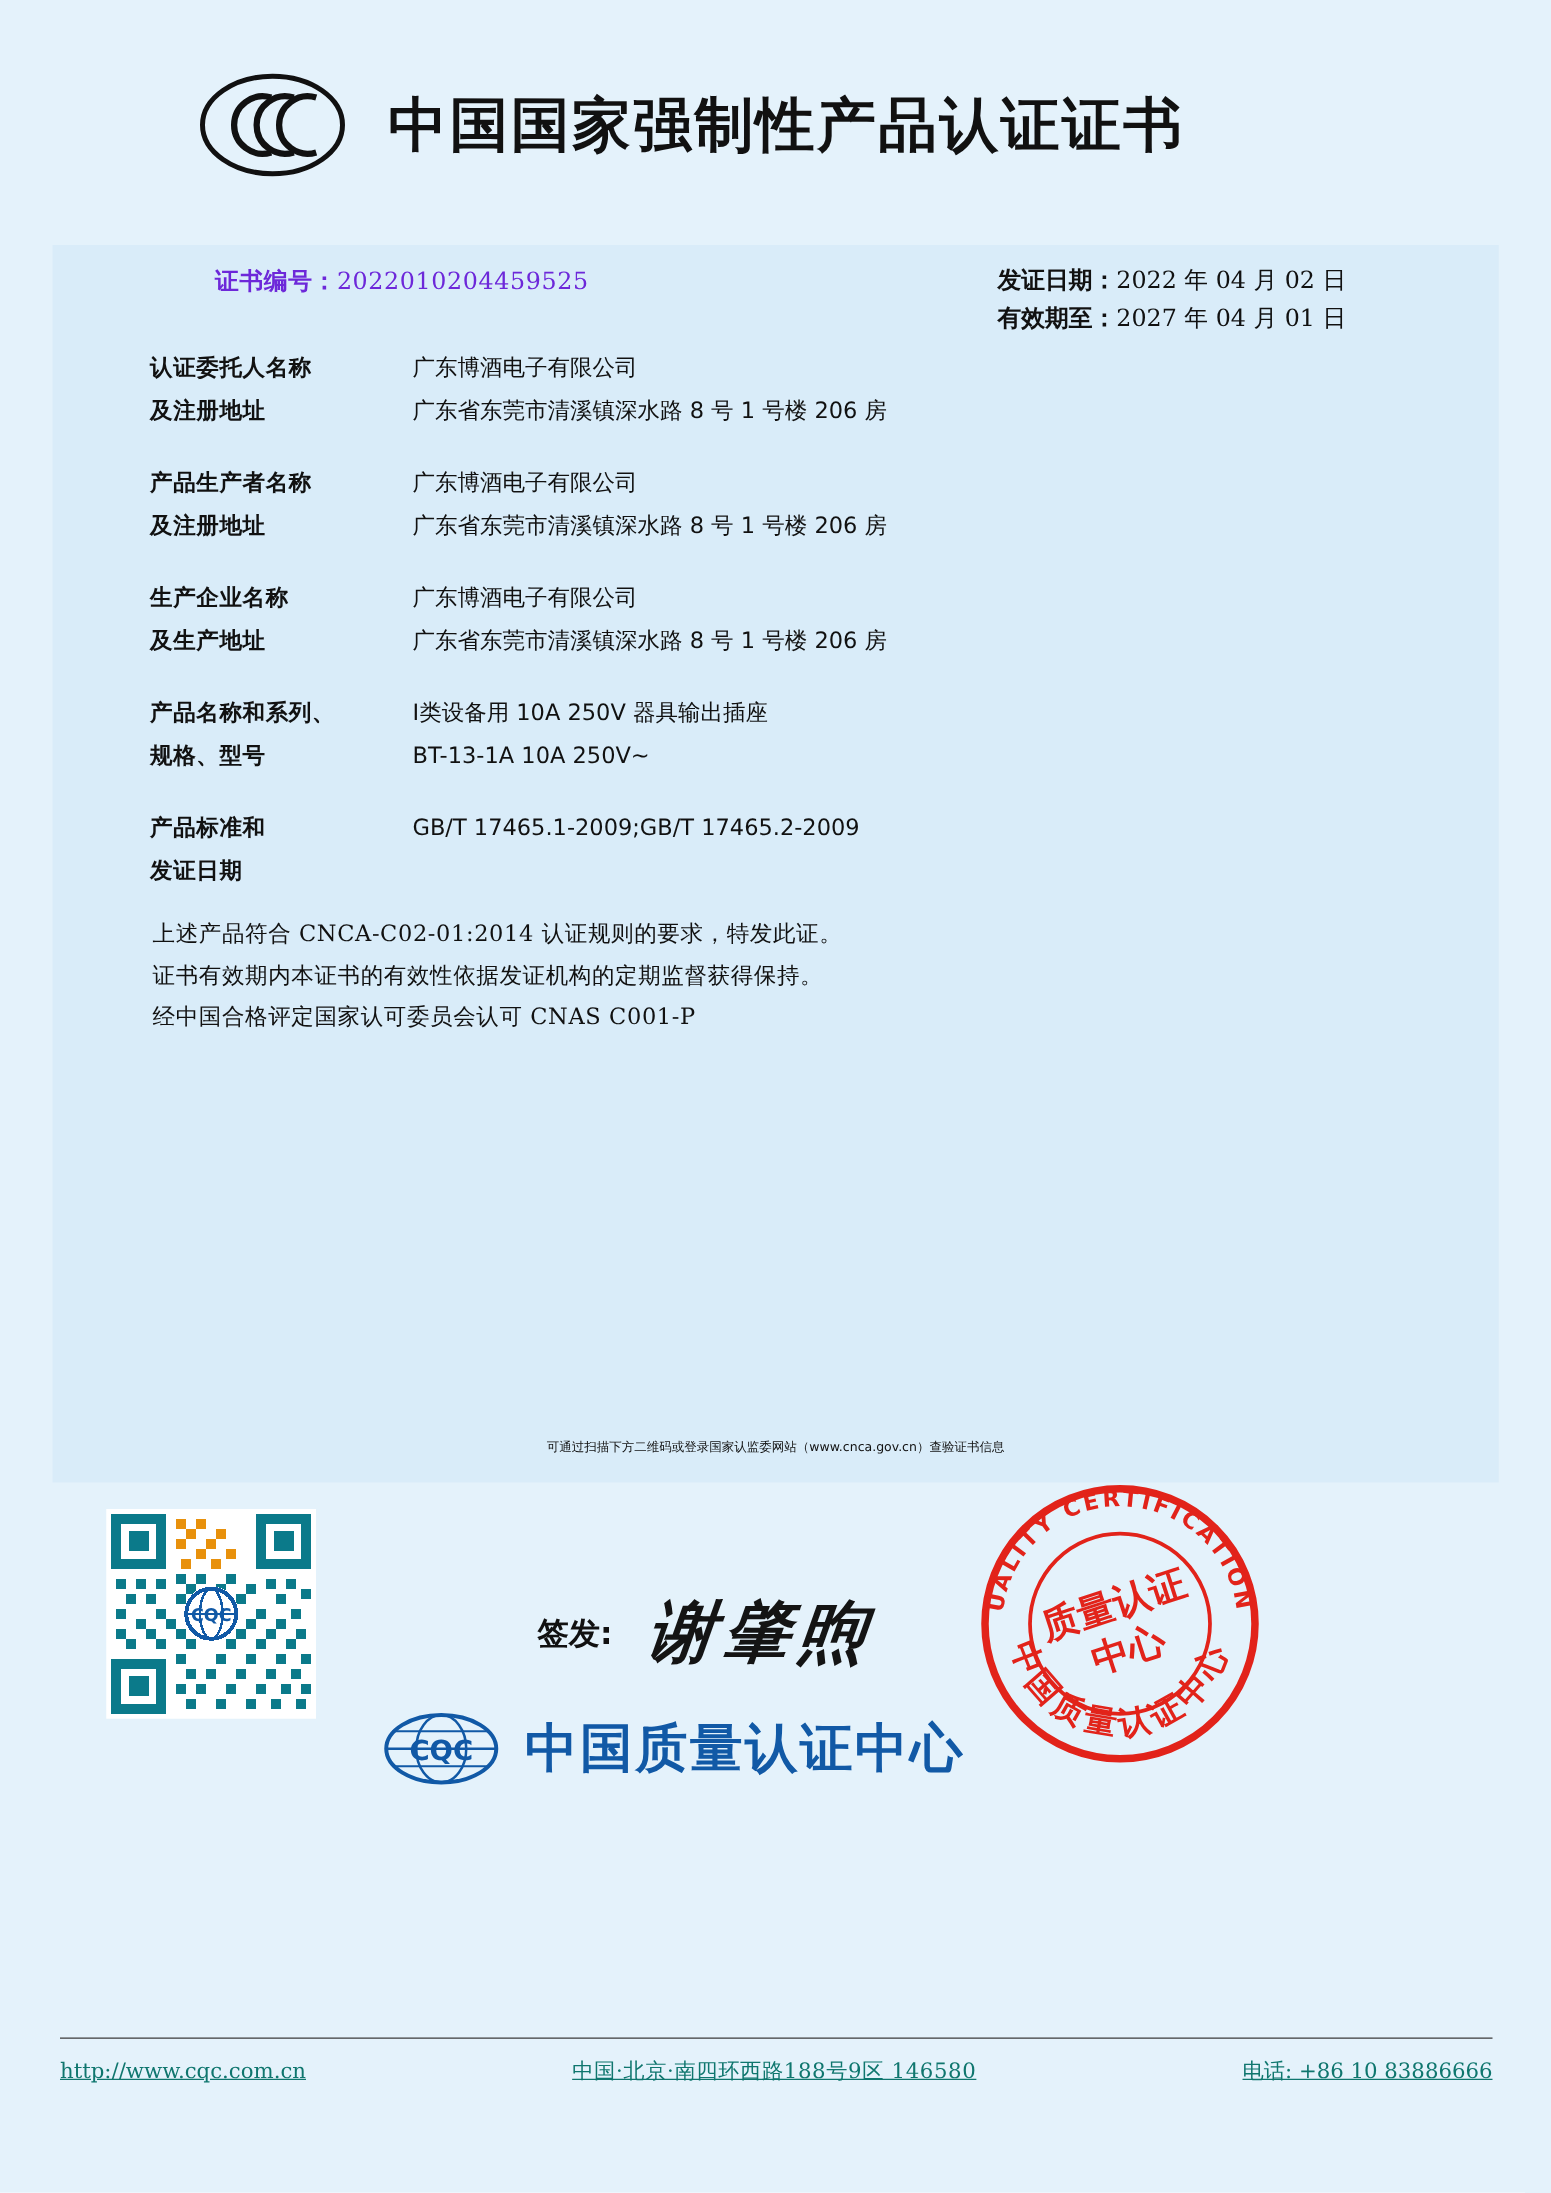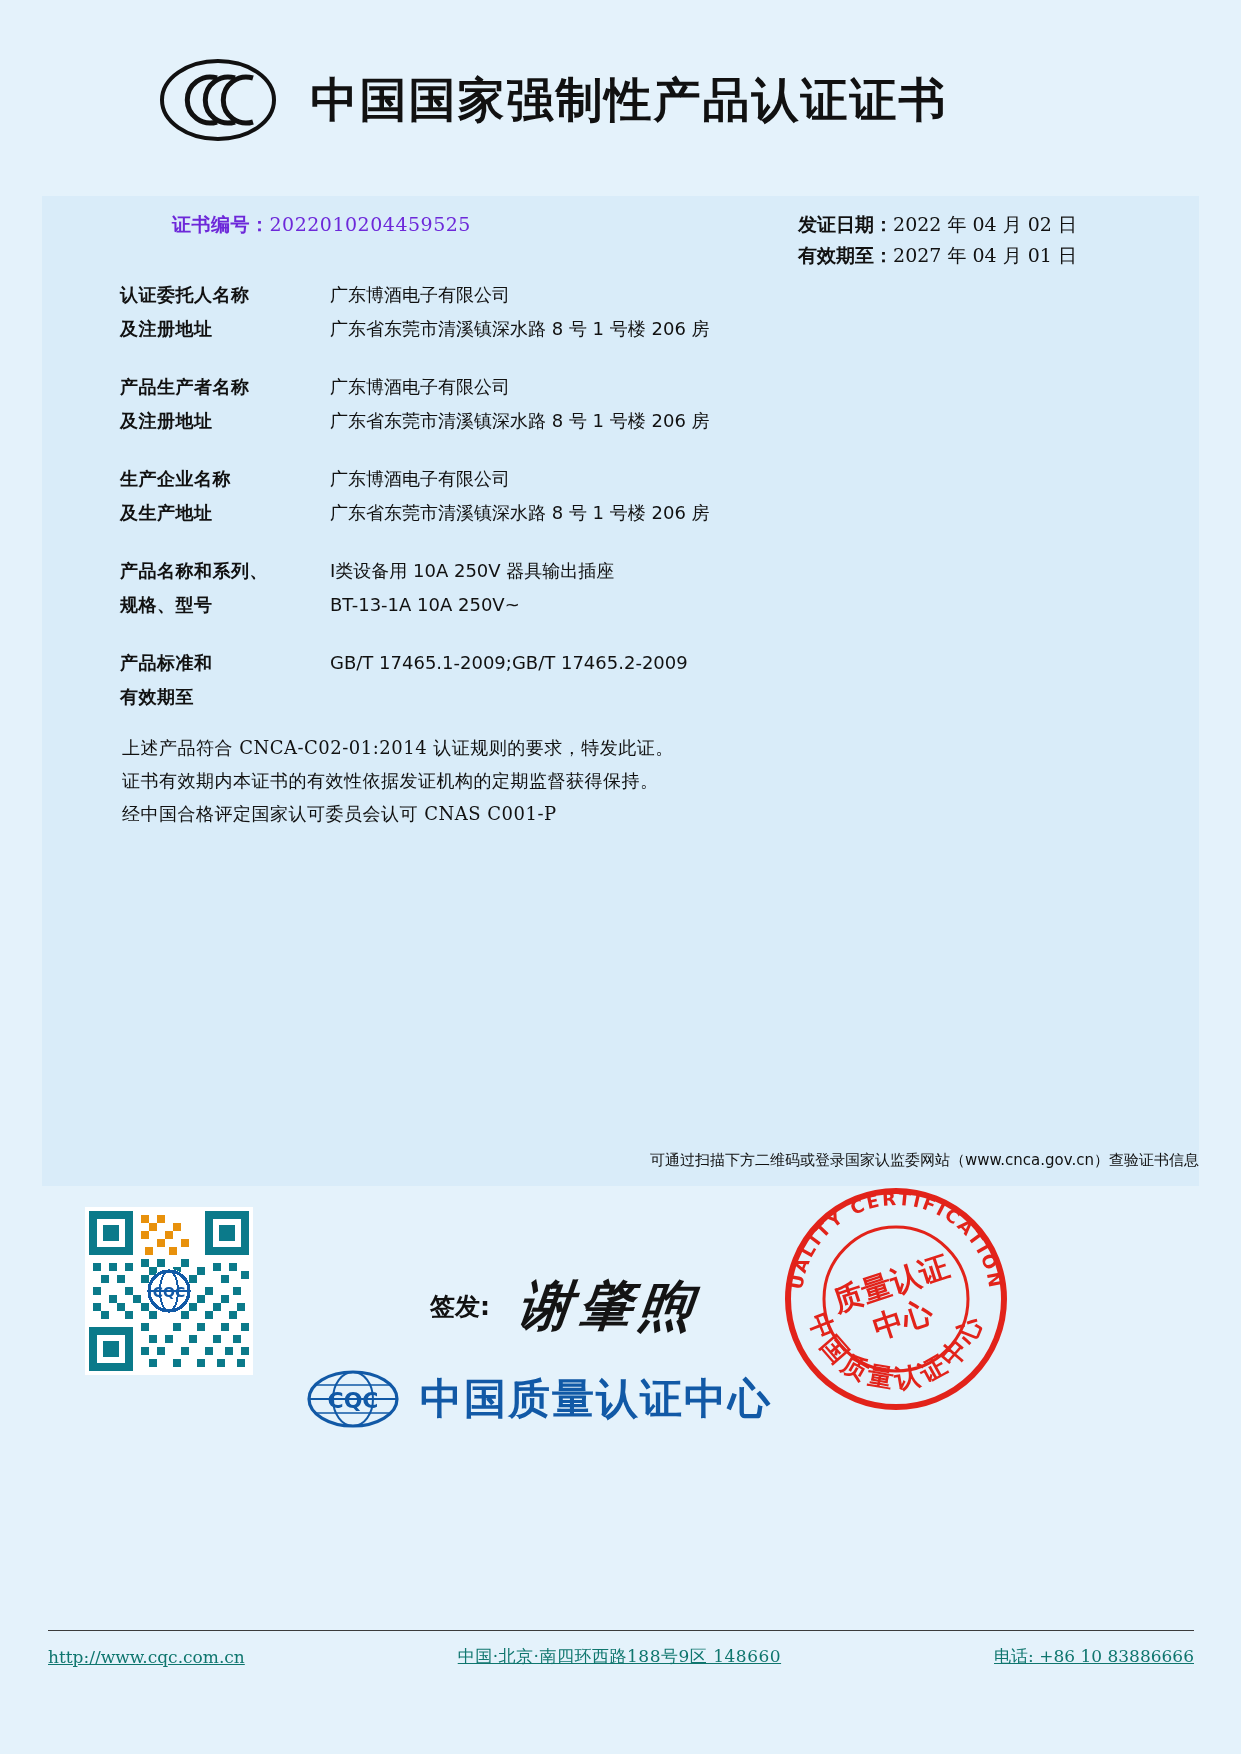--- a/index.html
+++ b/index.html
@@ -123,23 +123,23 @@
     line-height: 33px;
     color: #111;
     letter-spacing: 0.5px;
   }
   
   .verify-note {
     position: absolute;
     left: 0;
     top: 955px;
     width: 1157px;
-    text-align: right;
-    font-family: "DejaVu Sans", sans-serif;
-    font-size: 15px;
+    text-align: center;
+    font-family: "DejaVu Sans", sans-serif;
+    font-size: 10px;
     color: #111;
   }
   
   .qr {
     position: absolute;
     left: 85px;
     top: 1207px;
     width: 168px;
     height: 168px;
   }
@@ -290,21 +290,21 @@
         </div>
         <div class="field-value">
           <div>Ⅰ类设备用 10A 250V 器具输出插座</div>
           <div>BT-13-1A 10A 250V~</div>
         </div>
       </div>
 
       <div class="field-row">
         <div class="field-label">
           <div>产品标准和</div>
-          <div>有效期至</div>
+          <div>发证日期</div>
         </div>
         <div class="field-value">
           <div>GB/T 17465.1-2009;GB/T 17465.2-2009</div>
         </div>
       </div>
 
     </div>
 
     <div class="statement">
       <div>上述产品符合 CNCA-C02-01:2014 认证规则的要求，特发此证。</div>
@@ -449,17 +449,17 @@
     <text font-family="DejaVu Sans, sans-serif" font-size="26" font-weight="bold" fill="#e2231a" letter-spacing="4">
       <textPath href="#arcBottom" startOffset="50%" text-anchor="middle">中国质量认证中心</textPath>
     </text>
     <text x="124" y="118" font-family="DejaVu Sans, sans-serif" font-size="30" font-weight="bold" fill="#e2231a" text-anchor="middle" transform="rotate(-18 124 124)">质量认证</text>
     <text x="124" y="156" font-family="DejaVu Sans, sans-serif" font-size="30" font-weight="bold" fill="#e2231a" text-anchor="middle" transform="rotate(-18 124 124)">中心</text>
   </svg>
 
   <div class="footer-rule"></div>
   <div class="footer">
     <div>http://www.cqc.com.cn</div>
-    <div class="mid">中国·北京·南四环西路188号9区   148660</div>
+    <div class="mid">中国·北京·南四环西路188号9区   146580</div>
     <div>电话: +86 10 83886666</div>
   </div>
 
 </div>
 
 </body></html>

